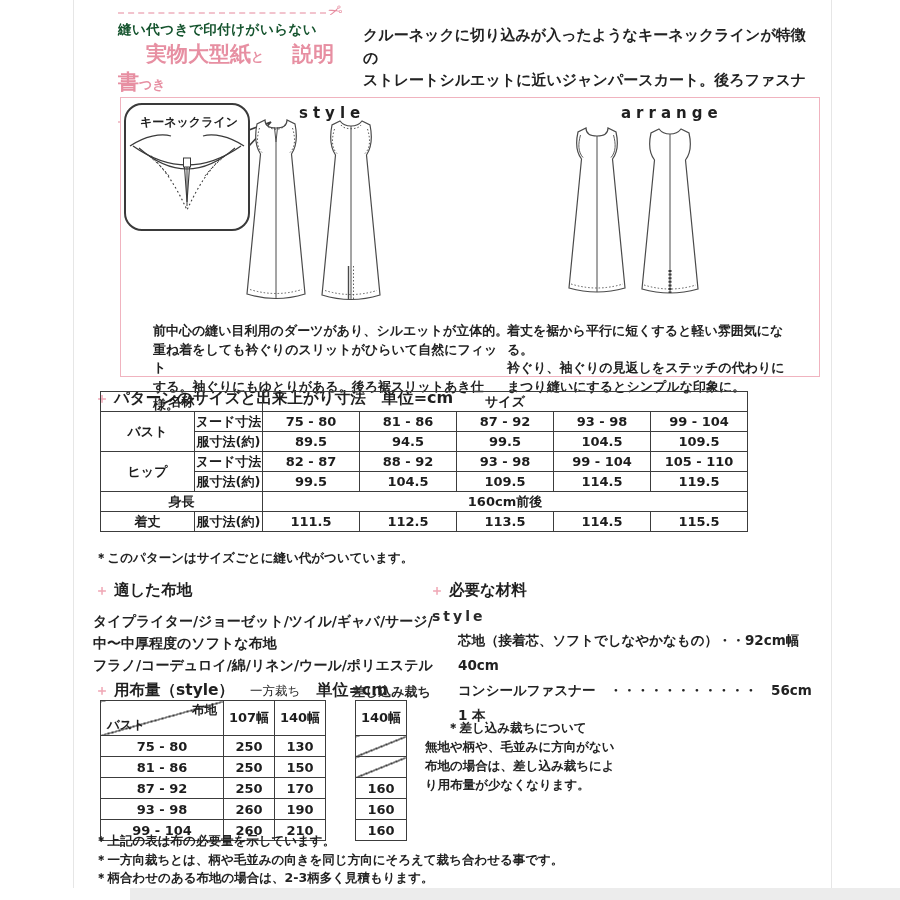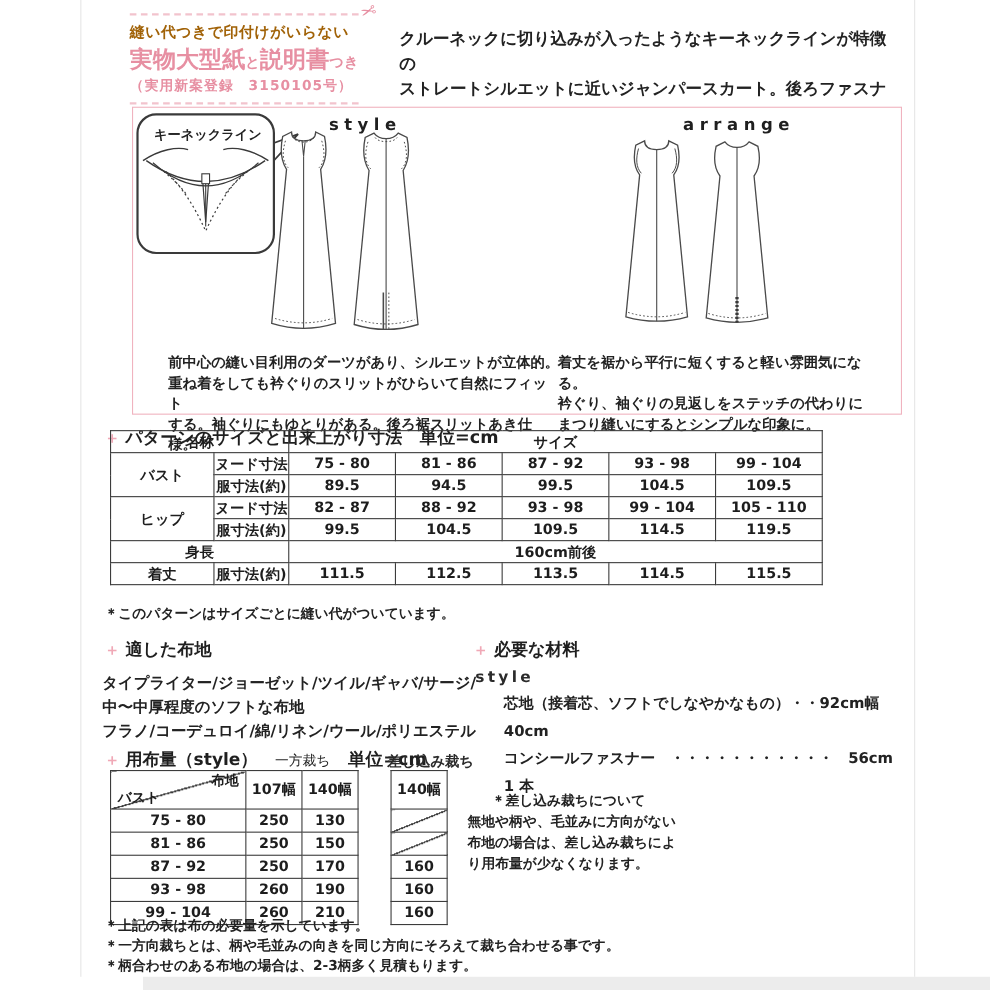--- a/index.html
+++ b/index.html
@@ -10,23 +10,23 @@
 
   
   .edge-v{position:absolute;top:0;width:1px;height:888px;background:#e6e6e6;}
   .bottom-strip{position:absolute;left:130px;top:888px;width:770px;height:12px;background:#ececec;}
 
   
   .promo{left:118px;top:12px;width:222px;}
   .promo .dash{border-top:2px dashed #f2c3cd;width:208px;position:relative;}
   .promo .scissors{position:absolute;right:-16px;top:-13px;color:#e78fa2;font-size:17px;
                    display:inline-block;transform:scaleX(-1) rotate(18deg);}
-  .promo-line1{margin-top:7px;font-size:13.5px;font-weight:600;color:#a16207;letter-spacing:.5px;}
+  .promo-line1{margin-top:7px;font-size:13.5px;font-weight:600;color:#14532d;letter-spacing:.5px;}
   .promo-line2{margin-top:1px;color:#e78fa2;font-weight:600;}
-  .promo-line2 .big{font-size:21px;}
+  .promo-line2 .big{font-size:21px;margin-left:28px;}
   .promo-line2 .small{font-size:13px;}
   .promo-line3{margin-top:2px;font-size:12.5px;font-weight:700;color:#e78fa2;letter-spacing:1px;}
   .promo .dash.bottom{margin-top:6px;}
 
   
   .intro{left:363px;top:24px;width:455px;font-size:15px;font-weight:600;line-height:22.5px;color:#222;}
 
   
   .style-box{left:120px;top:97px;width:698px;height:278px;border:1.5px solid #f0b3bf;background:#fff;}
   .garment-label{position:absolute;top:6px;font-size:15px;font-weight:700;letter-spacing:5px;color:#1f1f1f;}

